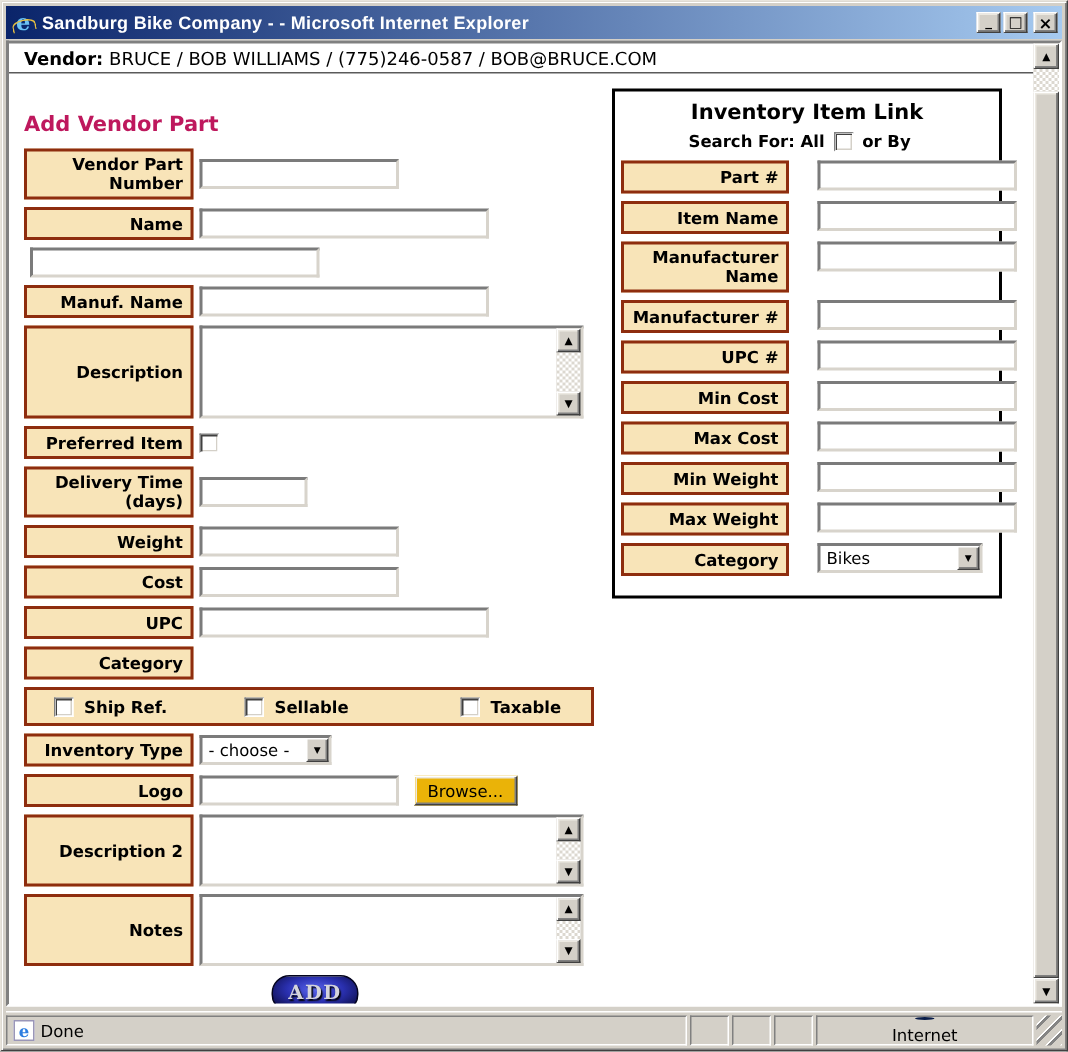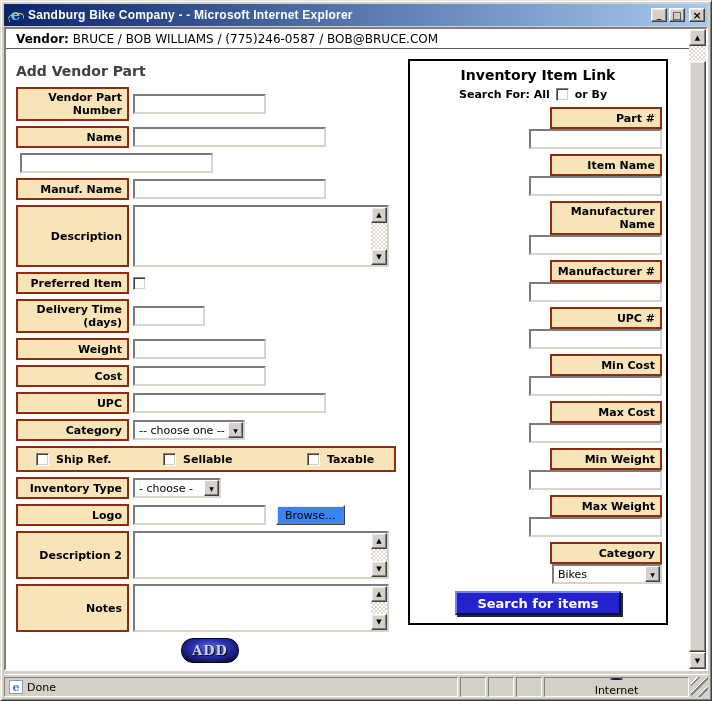--- a/index.html
+++ b/index.html
@@ -42,21 +42,21 @@
   .sb-thumb { flex:1; background:#d4d0c8; border:1px solid; border-color:#fff #404040 #404040 #fff;
     box-shadow: inset -1px -1px 0 #808080, inset 1px 1px 0 #ece9e2; }
 
   
   .vendor { padding:3px 10px 2px 10px; border-bottom:1px solid #5a5a5a;
     font:12px "DejaVu Sans", sans-serif; color:#000; white-space:nowrap; }
   .vendor b { font-weight:bold; }
 
   
   .page { position:relative; padding:12px 0 0 10px; }
-  .h1 { font:bold 14px "DejaVu Sans", sans-serif; color:#404040; margin:2px 0 8px 0; }
+  .h1 { font:bold 14px "DejaVu Sans", sans-serif; color:#be185d; margin:14px 0 8px 0; }
 
   .row { display:flex; align-items:stretch; margin-bottom:5px; width:392px; }
   .lbl { width:113px; flex:0 0 auto; background:#f8e4b8; border:2px solid #8e2d0e;
     display:flex; align-items:center; justify-content:flex-end;
     font:bold 11px "DejaVu Sans", sans-serif; color:#000; text-align:right;
     padding:2px 5px; line-height:13px; min-height:22px; }
   .ctl { flex:1; display:flex; align-items:center; padding-left:4px; }
   .ctl.top { align-items:stretch; }
 
   .tf { height:20px; background:#fff; border:2px solid; border-color:#7b7b7b #d8d4cc #d8d4cc #7b7b7b;
@@ -77,34 +77,34 @@
   .sel-text { flex:1; font:11px "DejaVu Sans", sans-serif; padding:2px 4px; white-space:nowrap; overflow:hidden; }
   .sel-btn { width:15px; background:#d4d0c8; border:1px solid; border-color:#fff #404040 #404040 #fff;
     box-shadow: inset -1px -1px 0 #808080; display:flex; align-items:center; justify-content:center; font-size:6px; color:#000; }
   .sel.w112{width:112px;} .sel.w88{width:88px;} .sel.w110{width:110px;}
 
   .cbrow { width:380px; border:2px solid #8e2d0e; background:#f8e4b8; height:26px;
     display:flex; align-items:center; padding-left:18px; margin-bottom:5px; }
   .cbgroup { display:flex; align-items:center; gap:7px; font:bold 11px "DejaVu Sans", sans-serif; }
   .cbgroup.g1{ width:127px;text-align:right; } .cbgroup.g2{ width:144px; }
 
-  .btn3d { height:20px; background:#3b82f6; border:1px solid; border-color:#fff #404040 #404040 #fff;
+  .btn3d { height:20px; background:#eab308; border:1px solid; border-color:#fff #404040 #404040 #fff;
     box-shadow: inset -1px -1px 0 #808080, inset 1px 1px 0 #ece9e2;
     font:11px "DejaVu Sans", sans-serif; padding:0 8px; margin-left:10px; }
 
   .addbtn { margin:6px 0 0 165px; width:58px; height:25px; border:1px solid #04041e; border-radius:12px;
     background:radial-gradient(ellipse 70% 75% at 50% 38%, #5a66ee 0%, #2a30b0 48%, #0a0a3c 96%);
     color:#d4d4dc; font:bold 13px "DejaVu Serif", serif; letter-spacing:1px;
     text-shadow:1px 1px 1px #000; display:flex; align-items:center; justify-content:center; }
 
   
   .panel { position:absolute; left:402px; top:10px; width:260px; border:2px solid #000; background:#fff; padding:2px 0 8px 0; }
   .panel-title { text-align:center; font:bold 14px "DejaVu Sans", sans-serif; padding:4px 0 3px 0; }
   .searchfor { display:flex; align-items:center; gap:6px; font:bold 11px "DejaVu Sans", sans-serif; padding:2px 6px 6px 4px;margin-left:45px; }
-  .prow { display:flex; align-items:flex-end; margin:0 4px 5px 4px;flex-direction:column; }
+  .prow { display:flex; align-items:flex-start; margin:0 4px 5px 4px; }
   .prow .lbl { width:112px; }
   .prow .ctl { padding-left:19px; }
   .searchbtn { margin:7px auto 0 auto; width:166px; height:24px; background:#2323cd;
     border:2px solid; border-color:#7d7df2 #0a0a50 #0a0a50 #7d7df2; box-shadow:2px 2px 0 rgba(0,0,10,0.85);
     color:#fff; font:bold 13px "DejaVu Sans", sans-serif; display:flex; align-items:center; justify-content:center; }
 
   
   .statusbar { height:23px; margin-top:3px; display:flex; align-items:stretch; gap:2px; flex:0 0 auto;
     border-top:1px solid #fff; padding-top:2px; }
   .pane { border:1px solid; border-color:#808080 #fff #fff #808080; display:flex; align-items:center;
@@ -226,26 +226,20 @@
 
         <div class="row">
           <div class="lbl">UPC</div>
           <div class="ctl">
               <input class="tf w193" style="">
             </div>
         </div>
 
         <div class="row">
           <div class="lbl">Category</div>
-          <div class="ctl">
-            <span class="sel w112">
-              <span class="sel-text">-- choose one --</span>
-              <span class="sel-btn">▼</span>
-            </span>
-          </div>
         </div>
 
         <div class="cbrow">
           <span class="cbgroup g1">
             <span class="cb"></span>
             <span>Ship Ref.</span>
           </span>
           <span class="cbgroup g2">
             <span class="cb"></span>
             <span>Sellable</span>
@@ -369,21 +363,20 @@
           <div class="prow">
             <div class="lbl">Category</div>
             <div class="ctl">
               <span class="sel w110">
                 <span class="sel-text">Bikes</span>
                 <span class="sel-btn">▼</span>
               </span>
             </div>
           </div>
 
-          <div class="searchbtn">Search for items</div>
         </div>
 
       </div>
     </div>
 
     <div class="vscroll">
       <span class="sb-btn">▲</span>
       <span class="sb-track"></span>
       <span class="sb-thumb"></span>
       <span class="sb-btn">▼</span>

